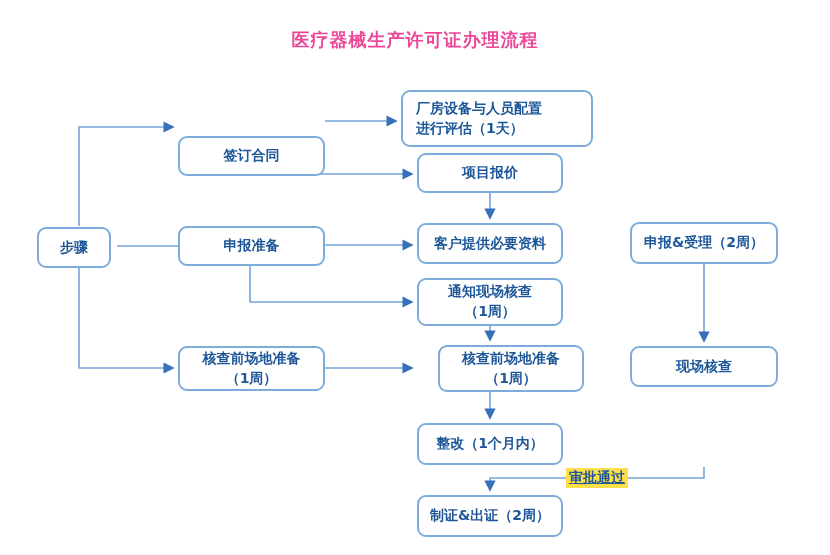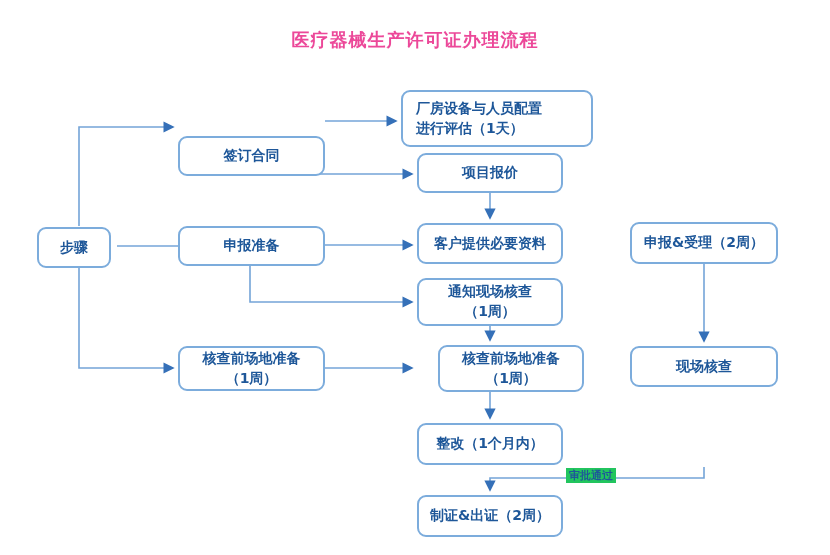--- a/index.html
+++ b/index.html
@@ -39,26 +39,27 @@
     white-space:pre-line;
   }
   .node.left-align{
     justify-content:flex-start;
     text-align:left;
     padding-left:13px;
   }
   .edge-label{
     position:absolute;
     left:566px;top:468px;
-    background:#22c55e;
+    background:#fde047;
     padding:0 3px;
     color:#1E5799;
-    font-size:11px;
+    font-size:14px;
     font-weight:bold;
     line-height:1.4;
+    text-decoration:underline;
   }
 </style>
 </head>
 <body>
 
 <div class="canvas">
 
   <div class="title">医疗器械生产许可证办理流程</div>
 
   <svg class="edge-layer" width="830" height="555" viewBox="0 0 830 555" fill="none" xmlns="http://www.w3.org/2000/svg">

